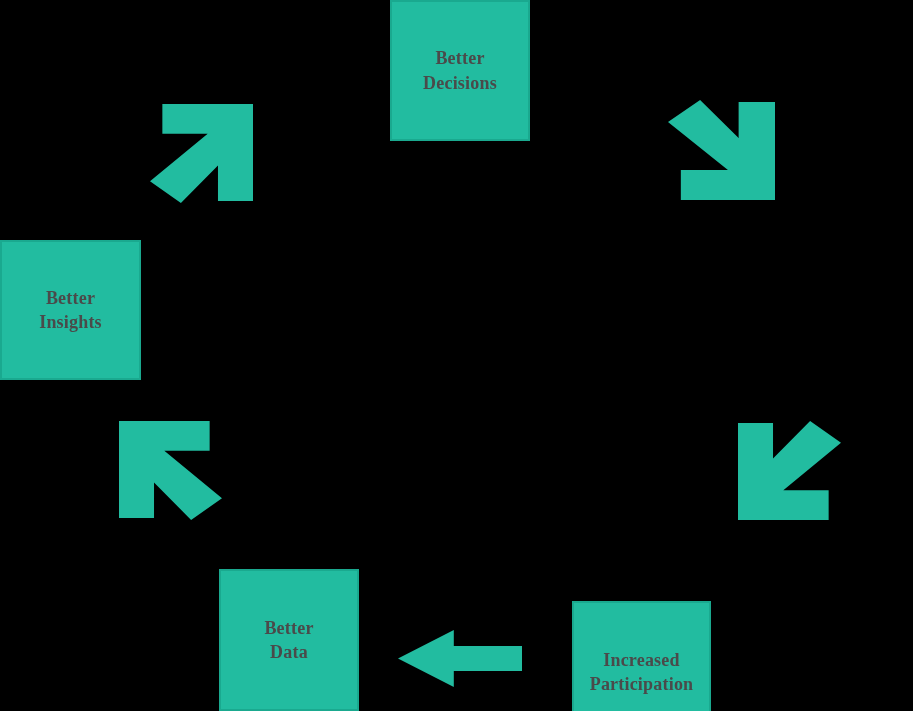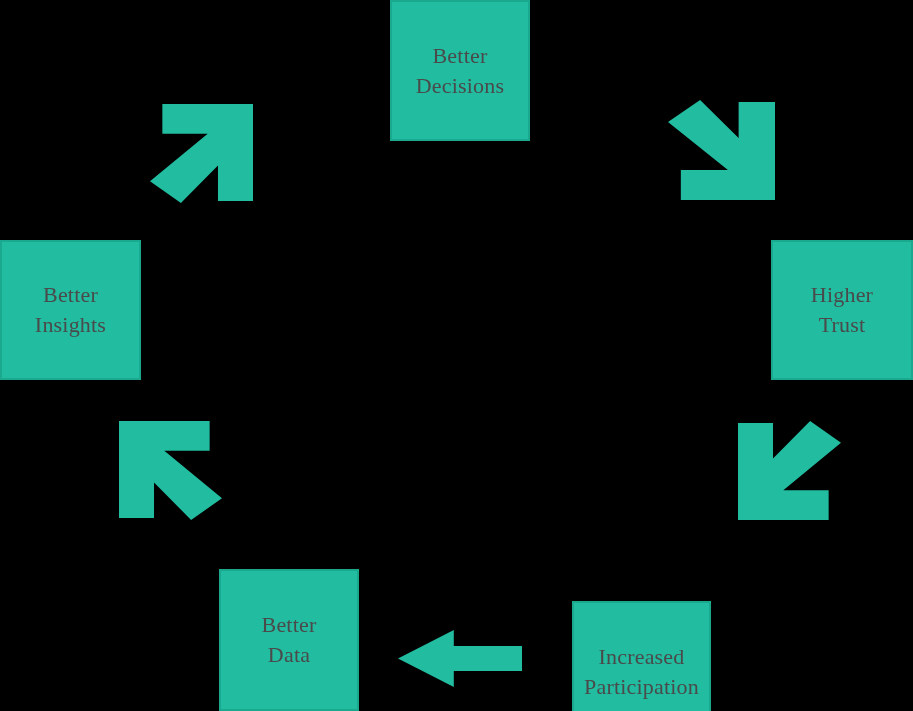--- a/index.html
+++ b/index.html
@@ -20,22 +20,22 @@
     background: #22bca0;
     border: 2px solid #1aa98f;
     box-sizing: border-box;
     display: flex;
     align-items: center;
     justify-content: center;
     text-align: center;
   }
   .node-label {
     color: #4a4a4a;
-    font-weight: normal;
-    font-size: 22px;
+    font-weight: bold;
+    font-size: 18px;
     line-height: 1.35;
     white-space: pre-line;
     letter-spacing: 0.2px;
   }
   .arrow {
     position: absolute;
   }
   .arrow svg {
     display: block;
     overflow: visible;
@@ -44,24 +44,20 @@
 </head>
 <body>
 
 <div id="canvas" style="background: rgb(0, 0, 0);">
 
   <div class="node-box" id="node-0" style="left: 390px; top: 0px; width: 140px; height: 141px; background: rgb(34, 188, 160); border-color: rgb(26, 169, 143);">
     <span class="node-label" style="color: rgb(74, 74, 74);">Better
 Decisions</span>
   </div>
 
-  <div class="node-box" id="node-1" style="left: 771px; top: 240px; width: 142px; height: 140px; background: rgb(34, 188, 160); border-color: rgb(26, 169, 143);">
-    <span class="node-label" style="color: rgb(74, 74, 74);">Higher
-Trust</span>
-  </div>
 
   <div class="node-box" id="node-2" style="left: 572px; top: 601px; width: 139px; height: 142px; background: rgb(34, 188, 160); border-color: rgb(26, 169, 143);">
     <span class="node-label" style="color: rgb(74, 74, 74);">Increased
 Participation</span>
   </div>
 
   <div class="node-box" id="node-3" style="left: 219px; top: 569px; width: 140px; height: 142px; background: rgb(34, 188, 160); border-color: rgb(26, 169, 143);">
     <span class="node-label" style="color: rgb(74, 74, 74);">Better
 Data</span>
   </div>

